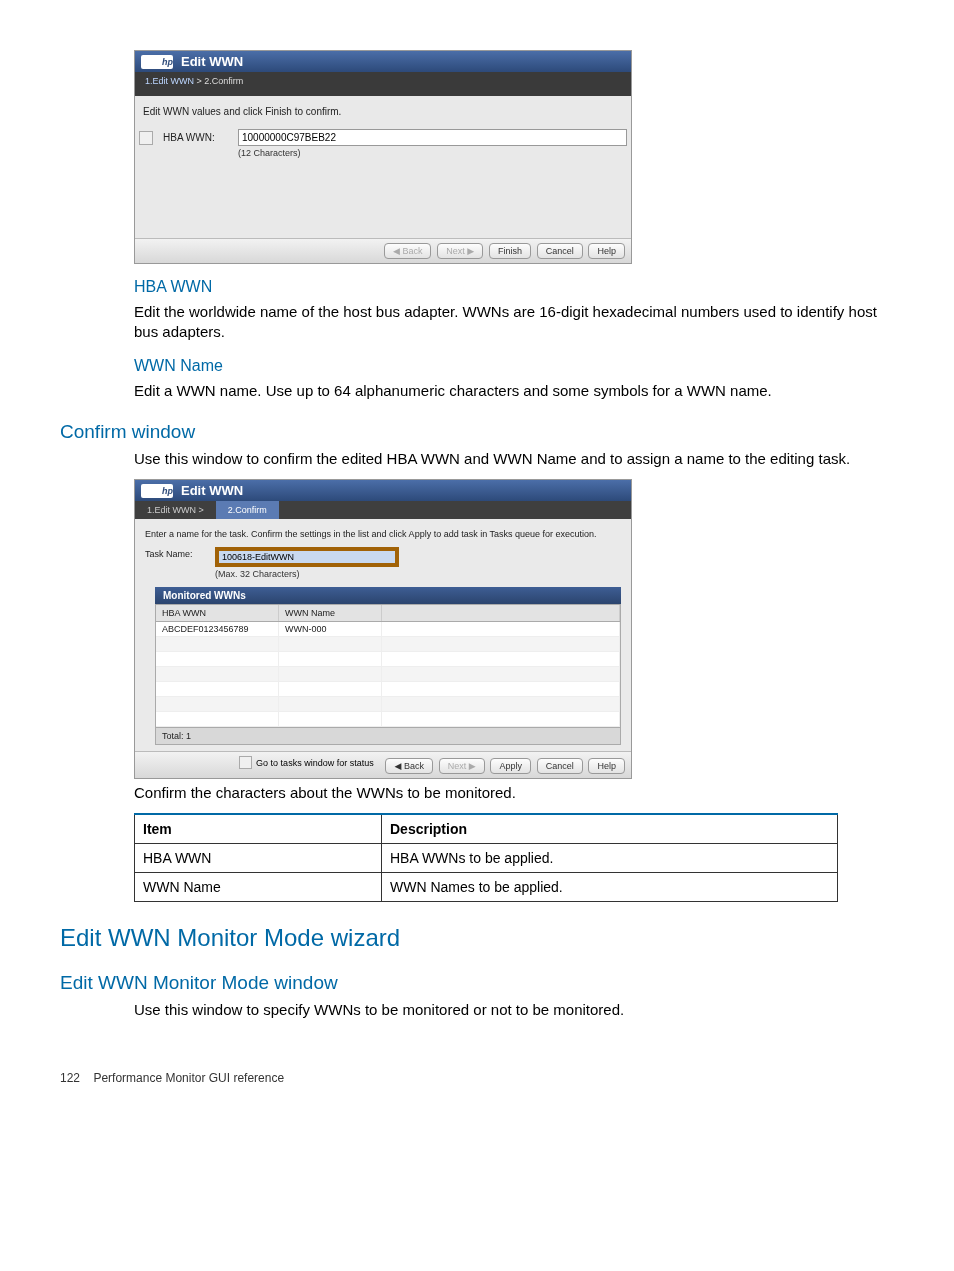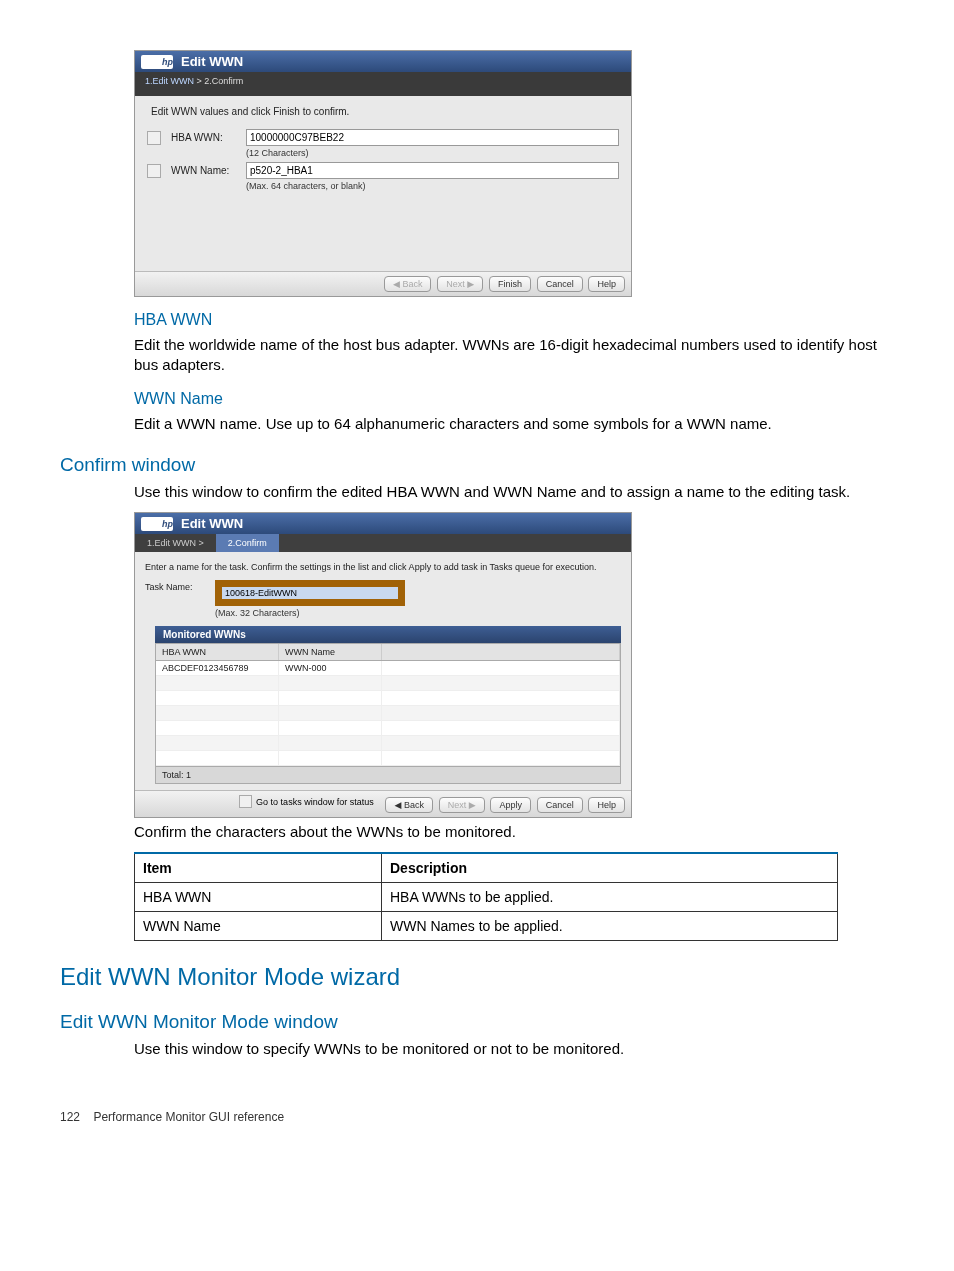--- a/index.html
+++ b/index.html
@@ -53,21 +53,21 @@
     color: #ddd;
     font-size: 9px;
     padding: 4px 10px 10px 10px;
   }
   .dlg-steps .active {
     color: #bcd6ff;
     margin-top: 12px;
   }
   .dlg-body {
     background: #e9e9e9;
-    padding: 6px 12px;
+    padding: 6px 4px;
     font-size: 10px;
     color: #222;
   }
   .dlg-instr {
     padding: 4px 4px 8px 4px;
   }
   .form-row {
     display: flex;
     align-items: flex-start;
     margin: 4px 0;
@@ -176,21 +176,21 @@
   .dlg2-body {
     background:#eaeaea;
     padding:6px 10px;
     font-size:9px;
     color:#222;
   }
   .taskname input {
     font-size:9px;
     padding:1px 3px;
     width:170px;
-    border:7px solid #a16207;
+    border:4px solid #a16207;
     background:#c9d9ef;
   }
   .tablehdr {
     background: linear-gradient(#3e5e94, #2b446e);
     color:#fff;
     font-size:10px;
     font-weight:bold;
     padding:3px 8px;
     margin:8px 0 0 10px;
   }
@@ -267,28 +267,20 @@
       <span>2.Confirm</span>
     </div>
     <div class="dlg-body">
       <div class="dlg-instr">Edit WWN values and click Finish to confirm.</div>
       <div class="form-row">
         <span class="cb"></span>
         <span class="lbl">HBA WWN:</span>
         <span class="inp">
           <input type="text" value="10000000C97BEB22" style="">
           <div class="hint">(12 Characters)</div>
-        </span>
-      </div>
-      <div class="form-row">
-        <span class="cb"></span>
-        <span class="lbl">WWN Name:</span>
-        <span class="inp">
-          <input type="text" value="p520-2_HBA1" style="">
-          <div class="hint">(Max. 64 characters, or blank)</div>
         </span>
       </div>
       <div style="height:70px"></div>
     </div>
     <div class="dlg-btnbar">
       <span class="dlg-btn disabled">◀ Back</span>
       <span class="dlg-btn disabled">Next ▶</span>
       <span class="dlg-btn">Finish</span>
       <span class="dlg-btn">Cancel</span>
       <span class="dlg-btn">Help</span>

